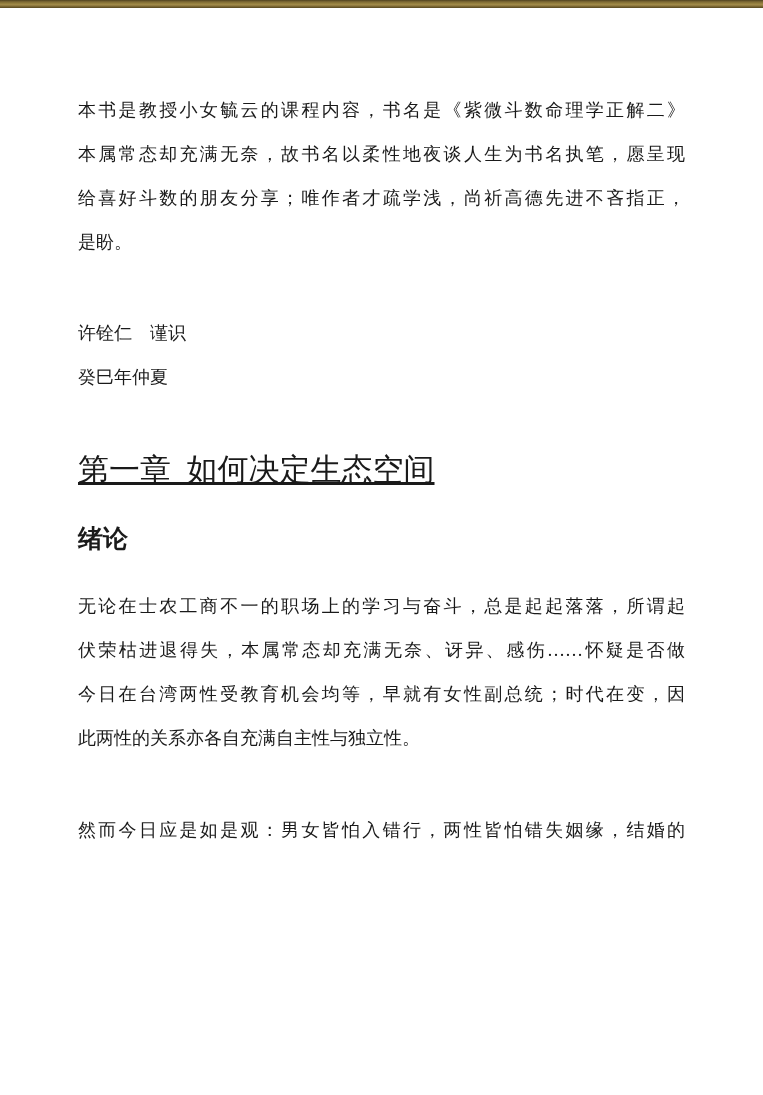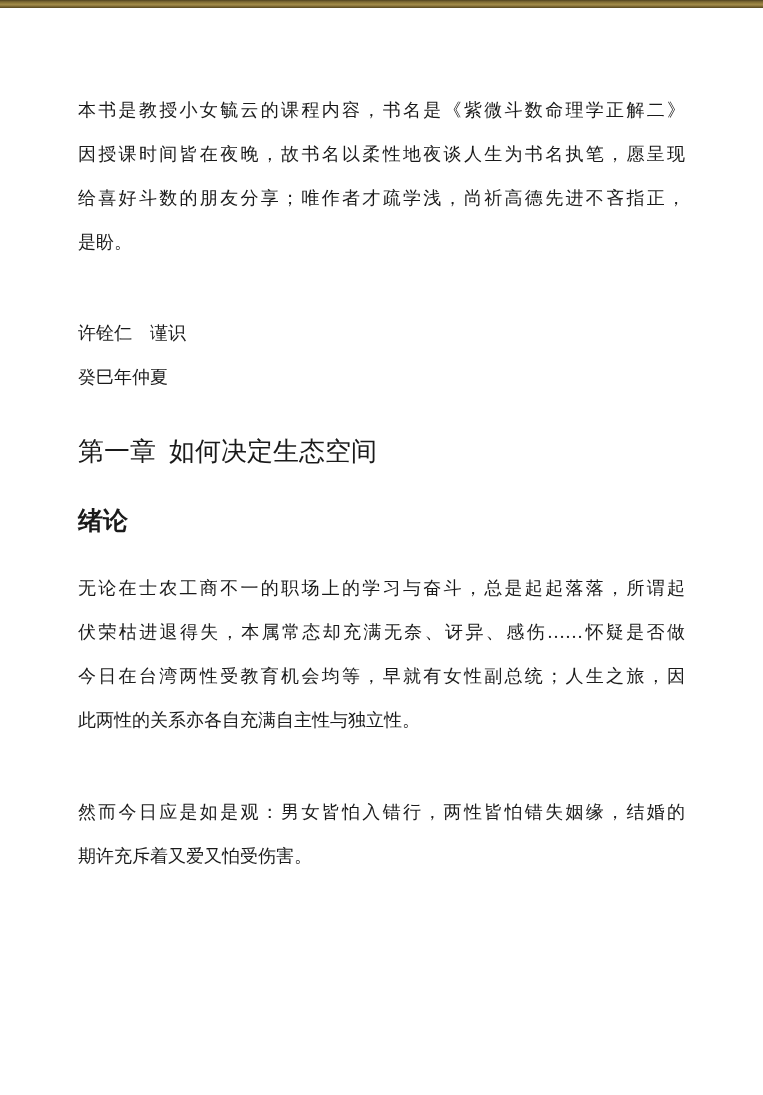--- a/index.html
+++ b/index.html
@@ -35,63 +35,63 @@
     white-space: pre-wrap;
   }
   .line.short {
     text-align: left;
     text-align-last: left;
     font-family: Liberation Serif, serif;
   }
   .p-intro   { margin-top: 80px; }
   .p-sig     { margin-top: 47px; }
   .chapter-title {
-    margin-top: 30px;
-    font-size: 26px;
+    margin-top: 48px;
+    font-size: 31px;
     line-height: 46px;
     font-weight: normal;
     white-space: pre-wrap;
+    text-decoration: underline;
   }
   .section-title {
     margin-top: 24px;
     font-size: 25px;
     line-height: 44px;
     font-weight: bold;
   }
   .p-body1   { margin-top: 23px; }
   .p-body2   { margin-top: 48px; }
 </style>
 </head>
 <body style="color: rgb(26, 26, 26); background: rgb(255, 255, 255);">
 
 <div class="top-bar"></div>
 
 <div class="content">
 
   <div class="para p-intro">
     <div class="line">本书是教授小女毓云的课程内容，书名是《紫微斗数命理学正解二》</div>
-    <div class="line">因授课时间皆在夜晚，故书名以柔性地夜谈人生为书名执笔，愿呈现</div>
+    <div class="line">本属常态却充满无奈，故书名以柔性地夜谈人生为书名执笔，愿呈现</div>
     <div class="line">给喜好斗数的朋友分享；唯作者才疏学浅，尚祈高德先进不吝指正，</div>
     <div class="line short">是盼。</div>
   </div>
 
   <div class="para p-sig">
     <div class="line short">许铨仁　谨识</div>
     <div class="line short">癸巳年仲夏</div>
   </div>
 
   <h1 class="chapter-title">第一章  如何决定生态空间</h1>
 
   <h2 class="section-title">绪论</h2>
 
   <div class="para p-body1">
     <div class="line">无论在士农工商不一的职场上的学习与奋斗，总是起起落落，所谓起</div>
     <div class="line">伏荣枯进退得失，本属常态却充满无奈、讶异、感伤……怀疑是否做</div>
-    <div class="line">今日在台湾两性受教育机会均等，早就有女性副总统；人生之旅，因</div>
+    <div class="line">今日在台湾两性受教育机会均等，早就有女性副总统；时代在变，因</div>
     <div class="line short">此两性的关系亦各自充满自主性与独立性。</div>
   </div>
 
   <div class="para p-body2">
     <div class="line">然而今日应是如是观：男女皆怕入错行，两性皆怕错失姻缘，结婚的</div>
-    <div class="line short">期许充斥着又爱又怕受伤害。</div>
   </div>
 
 </div>
 
 </body></html>

